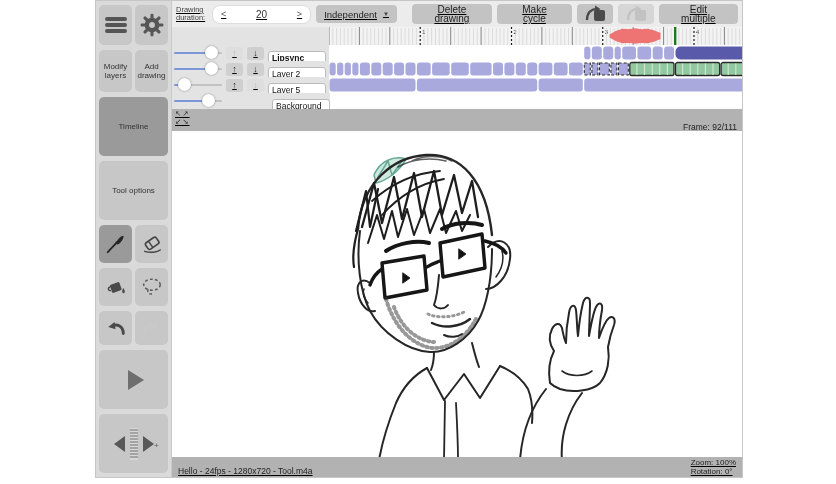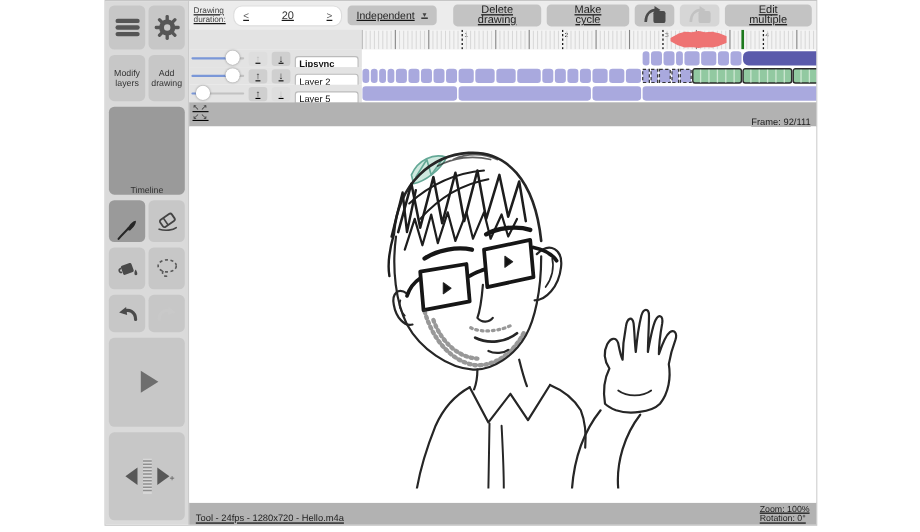--- a/index.html
+++ b/index.html
@@ -2,21 +2,21 @@
 <html><head>
 <meta charset="utf-8">
 <style>
   html,body{margin:0;padding:0;background:#fff;}
   .stage{position:relative;width:836px;height:484px;background:#fff;font-family:"Liberation Sans",sans-serif;overflow:hidden;}
   .app{position:absolute;left:95px;top:0;width:648px;height:478px;border:1px solid #c6c6c6;background:#fff;display:flex;box-sizing:border-box;}
   
   .sidebar{width:76px;background:#dadada;border-right:1px solid #c9c9c9;box-sizing:border-box;padding:4px 3px;display:flex;flex-direction:column;gap:5px;}
   .sb-row{display:flex;gap:3px;}
   .sb-btn{background:#c7c7c7;border-radius:5px;color:#333;display:flex;align-items:center;justify-content:center;text-align:center;font-size:8px;line-height:9px;flex:1;cursor:default;}
-  .sb-btn.sel{background:#9a9a9a;align-items:flex-end;}
+  .sb-btn.sel{background:#9a9a9a;}
   .h40{height:40px}.h42{height:42px}.h38{height:38px}.h34{height:34px}
   .bars span{display:block;width:22px;height:3.5px;background:#555;border-radius:2px;margin:2.5px 0;}
   
   .main{flex:1;display:flex;flex-direction:column;min-width:0;text-decoration:underline;}
   .toolbar{height:26px;background:#ececec;display:flex;align-items:center;gap:5px;padding:0 4px;box-sizing:border-box;}
   .dd-label{font-size:7.5px;color:#444;width:33px;line-height:8px;}
   .stepper{background:#fff;border:1px solid #ddd;border-radius:8px;height:17px;display:flex;align-items:center;justify-content:space-between;width:86px;padding:0 8px;font-size:10px;color:#333;}
   .stepper .st-btn{cursor:default;color:#555;font-size:9px;}
   .dropdown{background:#c3c3c3;border-radius:4px;height:18px;display:flex;align-items:center;gap:6px;padding:0 8px;font-size:9.5px;color:#222;}
   .dropdown .caret{font-size:6px;color:#444;}
@@ -83,20 +83,23 @@
     <div class="sb-row">
       <div class="sb-btn h42">
             <span>Modify layers</span>
           </div>
       <div class="sb-btn h42">
             <span>Add drawing</span>
           </div>
     </div>
     <div class="sb-btn sel h40">
           <span>Timeline</span>
+        </div>
+    <div class="sb-btn h40">
+          <span>Tool options</span>
         </div>
     <div class="sb-row">
       <div class="sb-btn sel h38">
         <svg width="22" height="22" viewBox="0 0 24 24">
           <path d="M3 21 C7 16 10 14 13 10" stroke="#262626" stroke-width="2" fill="none" stroke-linecap="round"></path>
           <path d="M12 11 C14 6 18 3 20 3 C21 4 19 9 15 12 C14 13 12.5 12.5 12 11 Z" fill="#262626"></path>
         </svg>
       </div>
       <div class="sb-btn h38">
         <svg width="22" height="22" viewBox="0 0 24 24">
@@ -423,20 +426,32 @@
               <div class="arr dis">↓</div>
               <div class="lname">Layer 5</div>
             </div>
             <svg width="422" height="16" class="track">
               <rect x="0.5" y="1.5" width="86.0" height="13" rx="3" fill="#a9a9de"></rect>
               <rect x="87.9" y="1.5" width="120.3" height="13" rx="3" fill="#a9a9de"></rect>
               <rect x="209.6" y="1.5" width="44.2" height="13" rx="3" fill="#a9a9de"></rect>
               <rect x="255.2" y="1.5" width="165.9" height="13" rx="3" fill="#a9a9de"></rect>
             </svg>
           </div>
+          <div class="tl-row">
+            <div class="label-col">
+              <div class="slider">
+                <div class="trk" style="width:34px"></div>
+                <div class="trk2" style="left:34px;width:14px"></div>
+                <div class="thumb" style="left:28px"></div>
+              </div>
+              <div class="arr-spacer"></div>
+              <div class="lname">Background</div>
+            </div>
+            <svg width="422" height="16" class="track"></svg>
+          </div>
         </div>
 
     <div class="tl-footer">
       <div>
         <div class="expand-ic">
           <div>↖↗</div>
           <div>↙↘</div>
         </div>
       </div>
       <div class="frame-ind">Frame: 92/111</div>
@@ -498,21 +513,21 @@
 
           <path d="M348 329 C350 303 358 278 374 258 M390 329 C388 305 396 280 410 262"></path>
 
           <path fill="#ffffff" d="M378 252 C376 240 378 228 382 220 C378 214 376 206 380 198 C383 192 388 191 390 197 C391 202 392 208 394 212 C394 204 395 192 397 182 C398 174 403 172 404 179 C405 188 405 198 406 205 C407 194 409 180 411 172 C413 165 418 165 418 172 C418 182 417 196 417 205 C419 194 421 182 424 176 C427 170 431 172 430 179 C428 190 427 200 427 207 C430 198 433 190 437 187 C441 184 444 188 442 194 C439 202 437 210 436 216 C438 228 436 242 428 252 C420 260 400 262 388 258 C383 256 380 254 378 252 Z"></path>
           <path d="M390 240 C398 246 412 246 420 240" stroke-width="1.6"></path>
         </g>
       </svg>
     </div>
 
     <div class="status">
-      <div class="left">Tool - 24fps - 1280x720 - Hello.m4a</div>
+      <div class="left">Hello - 24fps - 1280x720 - Tool.m4a</div>
       <div class="right">
         <div>Zoom: 100%</div>
         <div>Rotation: 0°</div>
       </div>
     </div>
   </div>
  </div>
 </div>
 
 </body></html>

